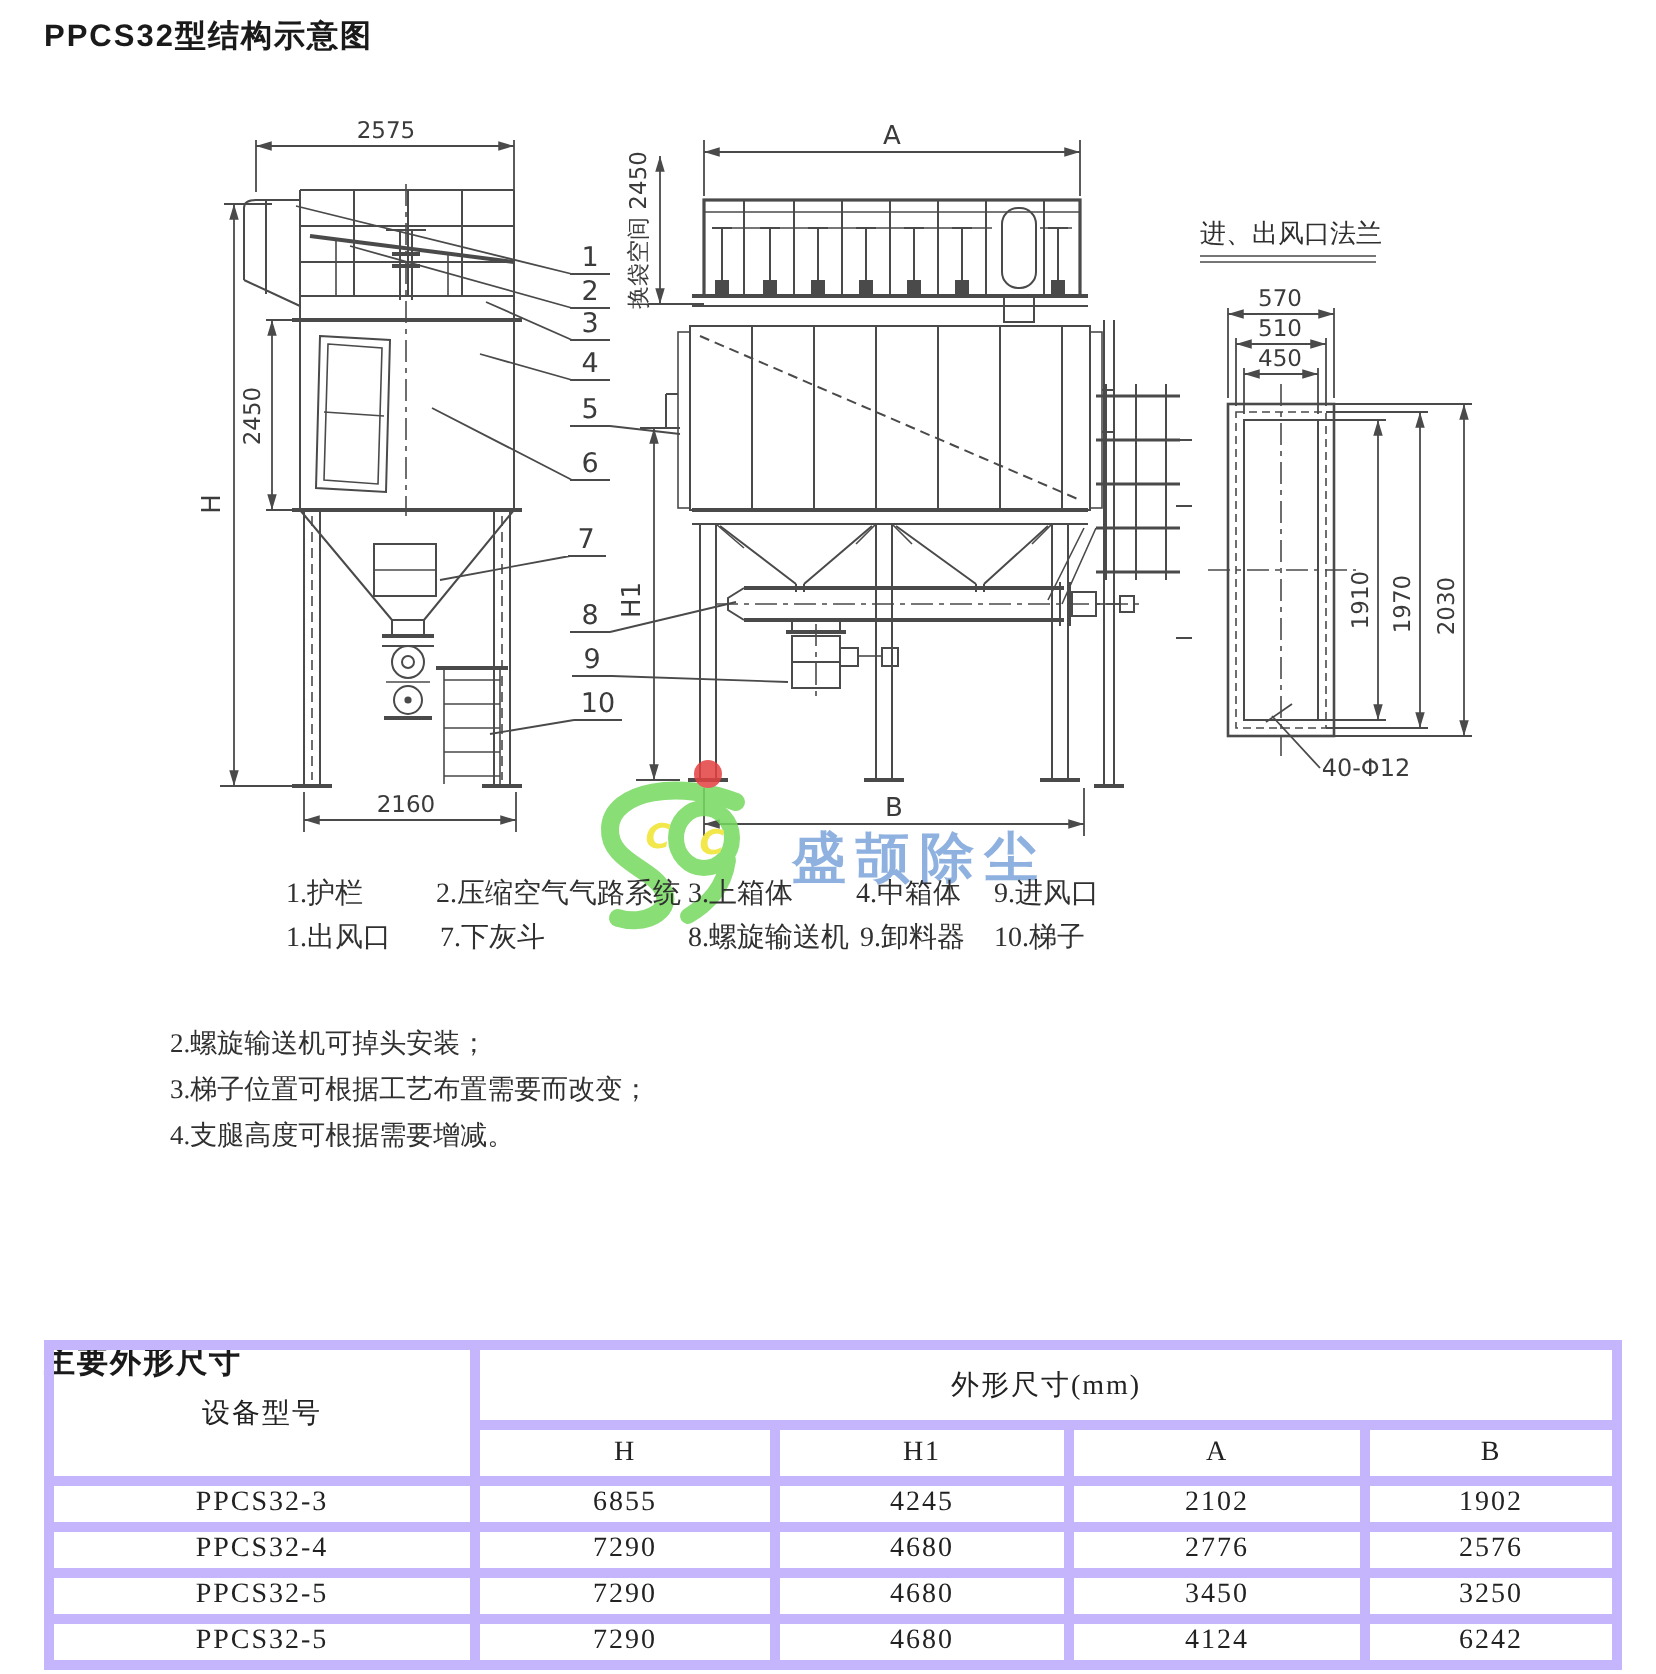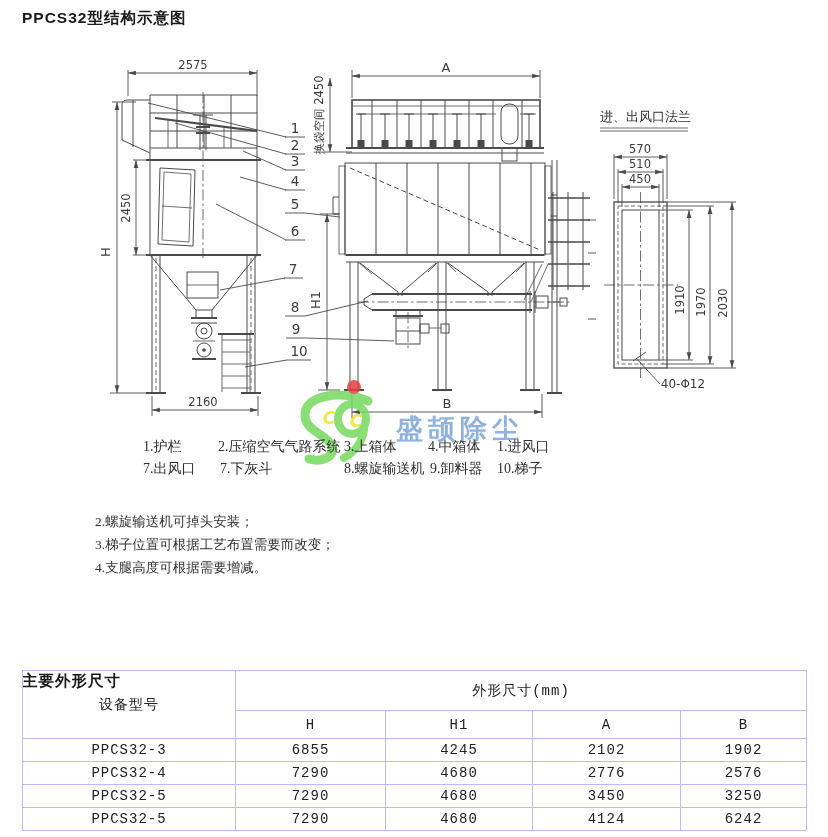--- a/index.html
+++ b/index.html
@@ -16,24 +16,24 @@
   .dash{stroke-dasharray:5 3;}
   .cl{stroke-dasharray:11 3 2.5 3;stroke-width:0.8;}
   .dim{stroke:#4a4a4a;stroke-width:0.9;fill:none;}
   text.dt{font-family:"DejaVu Sans","Liberation Sans",sans-serif;font-size:11.5px;fill:#3b3b3b;text-anchor:middle;}
   text.co{font-family:"DejaVu Sans","Liberation Sans",sans-serif;font-size:13.5px;fill:#3b3b3b;text-anchor:middle;}
   text.ft{font-family:"Liberation Sans","DejaVu Sans",sans-serif;font-size:13px;fill:#2f2f2f;}
   text.wm-c{font-family:"DejaVu Sans",sans-serif;font-size:17px;font-weight:bold;font-style:italic;fill:#f0e32c;text-anchor:middle;}
   text.wm-b{font-family:"Liberation Sans","DejaVu Sans",sans-serif;font-size:27px;font-weight:bold;fill:#5a8ed2;opacity:.8;letter-spacing:5px;}
   .legend span{position:absolute;font-size:14px;color:#303030;white-space:nowrap;text-align:center;}
   .notes{position:absolute;left:66px;top:510px;font-size:13.5px;color:#303030;line-height:23px;white-space:nowrap;}
-  .notes .cont{margin-left:29px;}
+  .notes .cont{margin-left:19px;}
   table.dims{position:absolute;left:22px;top:670px;width:784px;border-collapse:collapse;
         font-size:14px;color:#222;text-align:center;table-layout:fixed;}
-  table.dims th,table.dims td{border:1px solid #c4b5fd;font-weight:normal;padding:0;letter-spacing:1px;font-family:Liberation Mono, monospace;}
+  table.dims th,table.dims td{border:5px solid #c4b5fd;font-weight:normal;padding:0;letter-spacing:1px;}
 </style>
 </head>
 <body>
 
 <div class="page">
 
   <div class="doc-title">PPCS32型结构示意图</div>
 
   <svg class="diagram" width="828" height="478" viewBox="0 0 828 478">
     <defs>
@@ -277,22 +277,22 @@
       <text class="wm-c" x="356" y="427">C</text>
       <text class="wm-b" x="396" y="438">盛颉除尘</text>
     </g>
   </svg>
 
   <div class="legend">
     <span style="left:143px;top:438px">1.护栏</span>
     <span style="left:218px;top:438px">2.压缩空气气路系统</span>
     <span style="left:344px;top:438px">3.上箱体</span>
     <span style="left:428px;top:438px">4.中箱体</span>
-    <span style="left:497px;top:438px">1.进风口</span>
-    <span style="left:143px;top:460px">7.出风口</span>
+    <span style="left:497px;top:438px">9.进风口</span>
+    <span style="left:143px;top:460px">1.出风口</span>
     <span style="left:220px;top:460px">7.下灰斗</span>
     <span style="left:344px;top:460px">8.螺旋输送机</span>
     <span style="left:430px;top:460px">9.卸料器</span>
     <span style="left:497px;top:460px">10.梯子</span>
   </div>
 
   <div class="notes">
     <div class="cont">2.螺旋输送机可掉头安装；</div>
     <div class="cont">3.梯子位置可根据工艺布置需要而改变；</div>
     <div class="cont">4.支腿高度可根据需要增减。</div>

